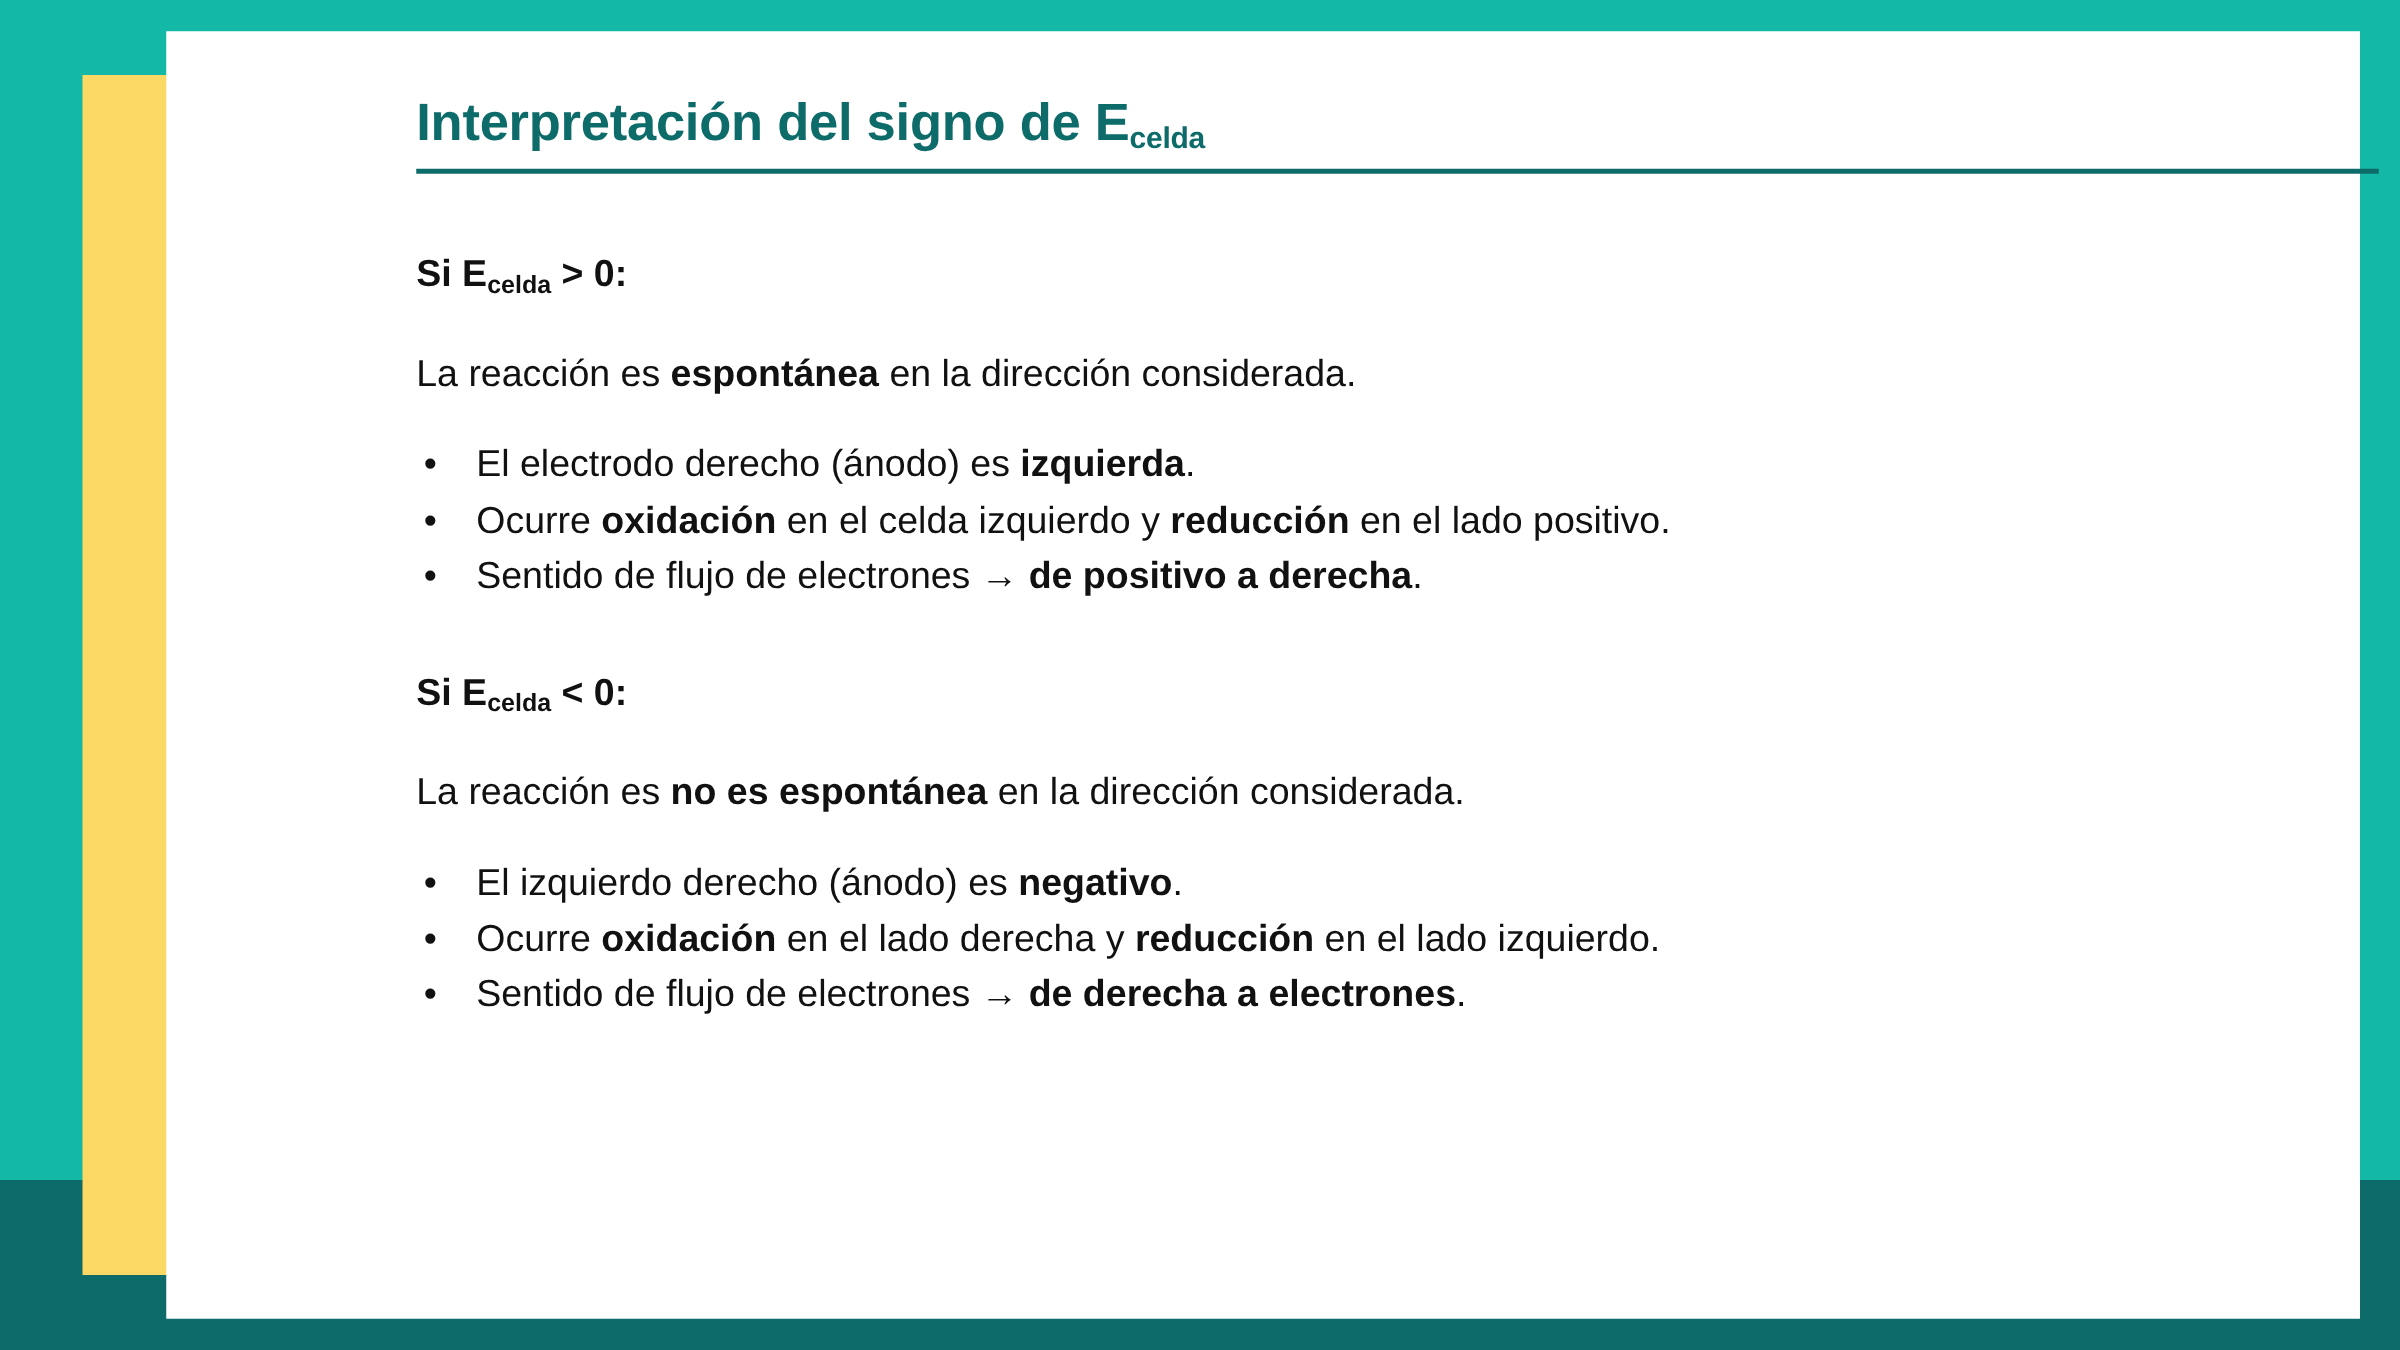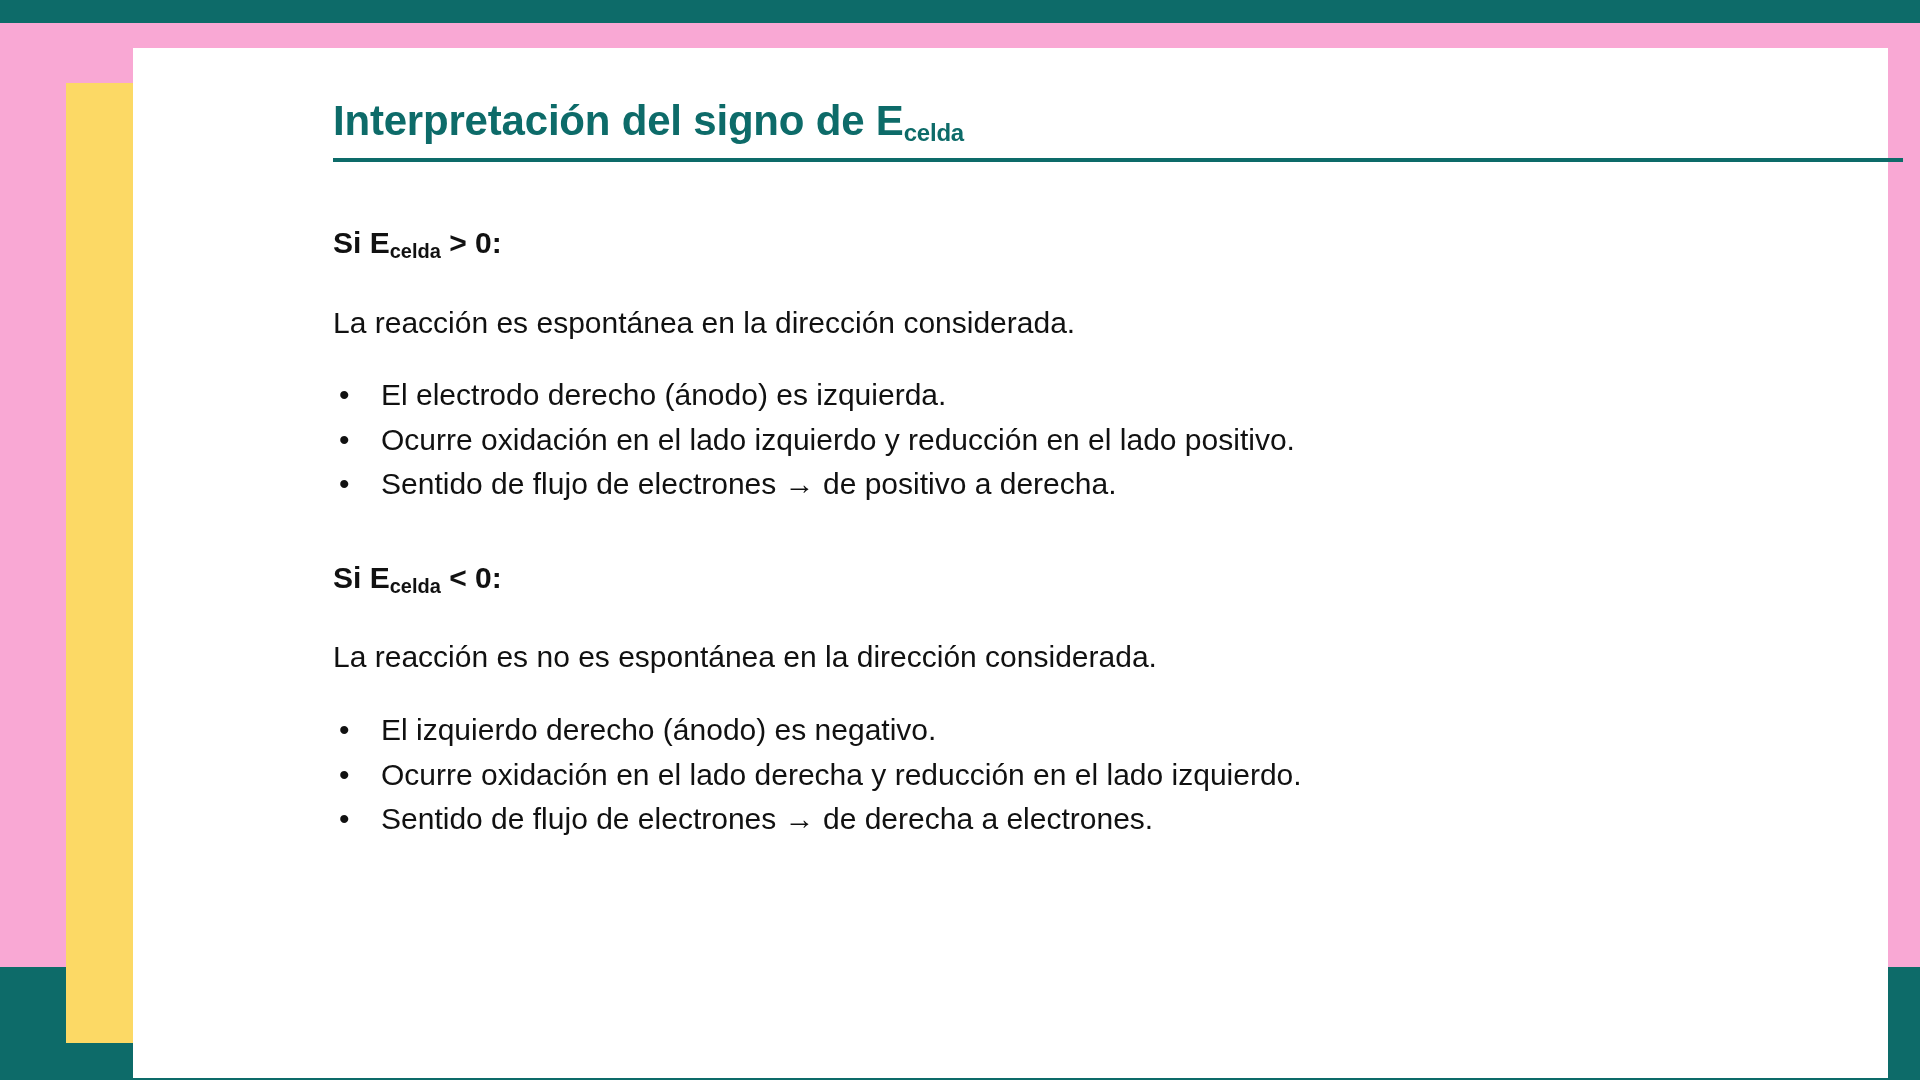--- a/index.html
+++ b/index.html
@@ -10,23 +10,22 @@
     width: 1920px;
     height: 1080px;
     background: #0d6b69;
     font-family: "Liberation Sans", sans-serif;
     overflow: hidden;
   }
   .slide {
     position: relative;
     width: 1920px;
     height: 944px;
-    background: #f9a8d4;
+    background: #14b8a6;
     box-sizing: border-box;
-    margin-top: 23px;
   }
   .accent-bar {
     position: absolute;
     left: 66px;
     top: 60px;
     width: 68px;
     height: 960px;
     background: #fcd965;
   }
   .card {
@@ -105,21 +104,21 @@
     line-height: 1.32;
     margin-bottom: 5px;
   }
   ul.bullets li .dot {
     position: absolute;
     left: 6px;
     top: 0;
     font-size: 30px;
     line-height: 1.32;
   }
-  b { font-weight: normal; }
+  b { font-weight: bold; }
 </style>
 </head>
 <body>
 
 <div class="slide">
 
   <div class="accent-bar"></div>
 
   <div class="card">
     <div class="content">
@@ -133,21 +132,21 @@
           <p class="cond"><span>Si E</span><sub>celda</sub><span> &gt; 0:</span></p>
 
           <div class="gap-sm"></div>
 
           <p class="para"><span>La reacción es </span><b>espontánea</b><span> en la dirección considerada.</span></p>
 
           <div class="gap-md"></div>
 
           <ul class="bullets">
             <li><span class="dot">•</span><span>El electrodo derecho (ánodo) es </span><b>izquierda</b><span>.</span><b></b><span></span></li>
-            <li><span class="dot">•</span><span>Ocurre </span><b>oxidación</b><span> en el lado izquierdo y </span><b>reducción</b><span> en el lado positivo.</span></li>
+            <li><span class="dot">•</span><span>Ocurre </span><b>oxidación</b><span> en el celda izquierdo y </span><b>reducción</b><span> en el lado positivo.</span></li>
             <li><span class="dot">•</span><span>Sentido de flujo de electrones → </span><b>de positivo a derecha</b><span>.</span><b></b><span></span></li>
           </ul>
         </div>
 
         <div class="gap-lg"></div>
 
         <div>
           <p class="cond"><span>Si E</span><sub>celda</sub><span> &lt; 0:</span></p>
 
           <div class="gap-sm"></div>

